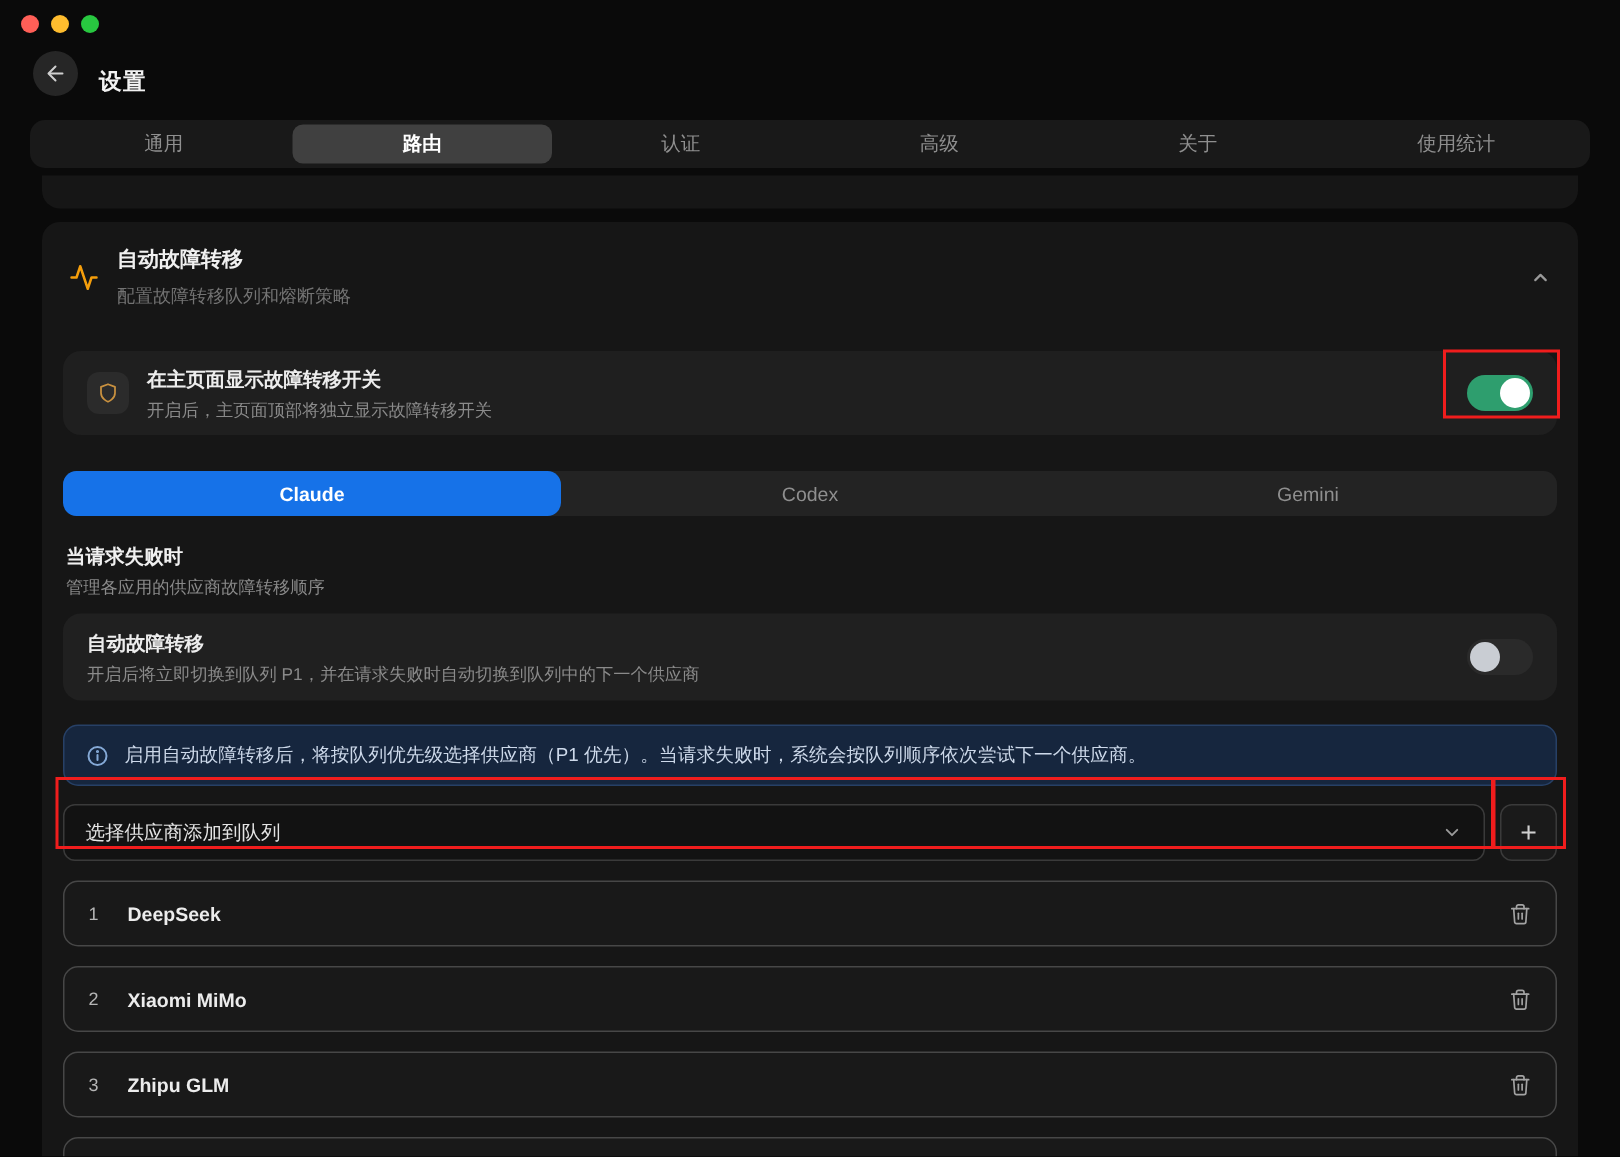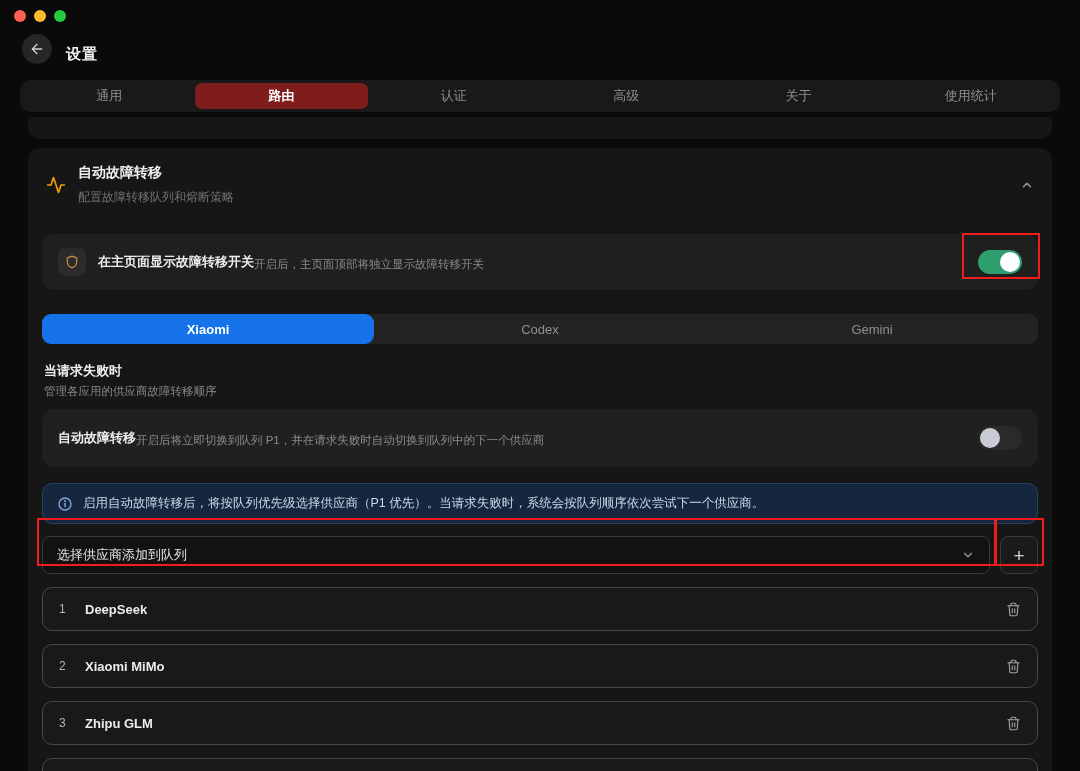--- a/index.html
+++ b/index.html
@@ -15,41 +15,41 @@
   
   .header{position:absolute;top:34px;left:22px;display:flex;align-items:flex-end;gap:14px;}
   .back-btn{width:30px;height:30px;border-radius:50%;background:#262626;border:none;
     display:flex;align-items:center;justify-content:center;cursor:pointer;padding:0;}
   .page-title{font-size:15px;font-weight:700;margin:0;color:#f2f2f2;letter-spacing:1px;}
   
   .tabbar{position:absolute;top:80px;left:20px;width:1040px;height:32px;background:#191919;
     border-radius:10px;display:flex;padding:3px;box-sizing:border-box;}
   .tab{flex:1;display:flex;align-items:center;justify-content:center;font-size:13px;
     color:#8f8f8f;border-radius:7px;cursor:pointer;}
-  .tab.active{background:#7f1d1d;color:#fff;font-weight:700;}
+  .tab.active{background:#404040;color:#fff;font-weight:700;}
   
   .scroll-remnant{position:absolute;top:117px;left:28px;width:1024px;height:22px;
     background:#161616;border-radius:0 0 12px 12px;}
   
   .panel{position:absolute;top:148px;left:28px;width:1024px;height:660px;background:#161616;
     border-radius:12px;box-sizing:border-box;}
   .panel-header{display:flex;align-items:center;gap:12px;padding:16px 18px 12px;cursor:pointer;}
   .ph-texts{display:flex;flex-direction:column;}
   .ph-title{font-size:14px;font-weight:700;color:#f0f0f0;}
   .ph-sub{font-size:12px;color:#737373;margin-top:7px;}
   .ph-chevron{margin-left:auto;display:flex;}
   .panel-body{padding:6px 14px 0;}
   
   .card{background:#1f1f1f;border-radius:12px;display:flex;align-items:center;
     padding:10px 16px;box-sizing:border-box;}
   .card.home{margin-top:10px;height:56px;}
   .card.auto{margin-top:10px;height:58px;background:#202020;}
   .icon-box{width:28px;height:28px;border-radius:8px;background:#2b2b2b;display:flex;
     align-items:center;justify-content:center;margin-right:12px;flex:none;}
-  .card-texts{display:flex;flex-direction:row;}
+  .card-texts{display:flex;flex-direction:column;}
   .card-title{font-size:13px;font-weight:700;color:#ededed;}
   .card-sub{font-size:11.5px;color:#8a8a8a;margin-top:4px;}
   
   .toggle{width:44px;height:24px;border-radius:12px;position:relative;margin-left:auto;
     cursor:pointer;flex:none;}
   .toggle .knob{position:absolute;top:2px;width:20px;height:20px;border-radius:50%;background:#fff;}
   .toggle.on{background:#2e9e6e;}
   .toggle.on .knob{right:2px;}
   .toggle.off{background:#2a2a2a;}
   .toggle.off .knob{left:2px;background:#c9cdd3;}
@@ -164,21 +164,21 @@
         <div class="card-texts">
           <div class="card-title">在主页面显示故障转移开关</div>
           <div class="card-sub">开启后，主页面顶部将独立显示故障转移开关</div>
         </div>
         <div class="toggle on">
             <span class="knob"></span>
           </div>
       </div>
 
       <div class="segmented">
-        <div class="segment active">Xiaomi</div>
+        <div class="segment active">Claude</div>
         <div class="segment">Codex</div>
         <div class="segment">Gemini</div>
       </div>
 
       <div class="queue-head">
         <div class="qh-title">当请求失败时</div>
         <div class="qh-sub">管理各应用的供应商故障转移顺序</div>
       </div>
 
       <div class="card auto">

